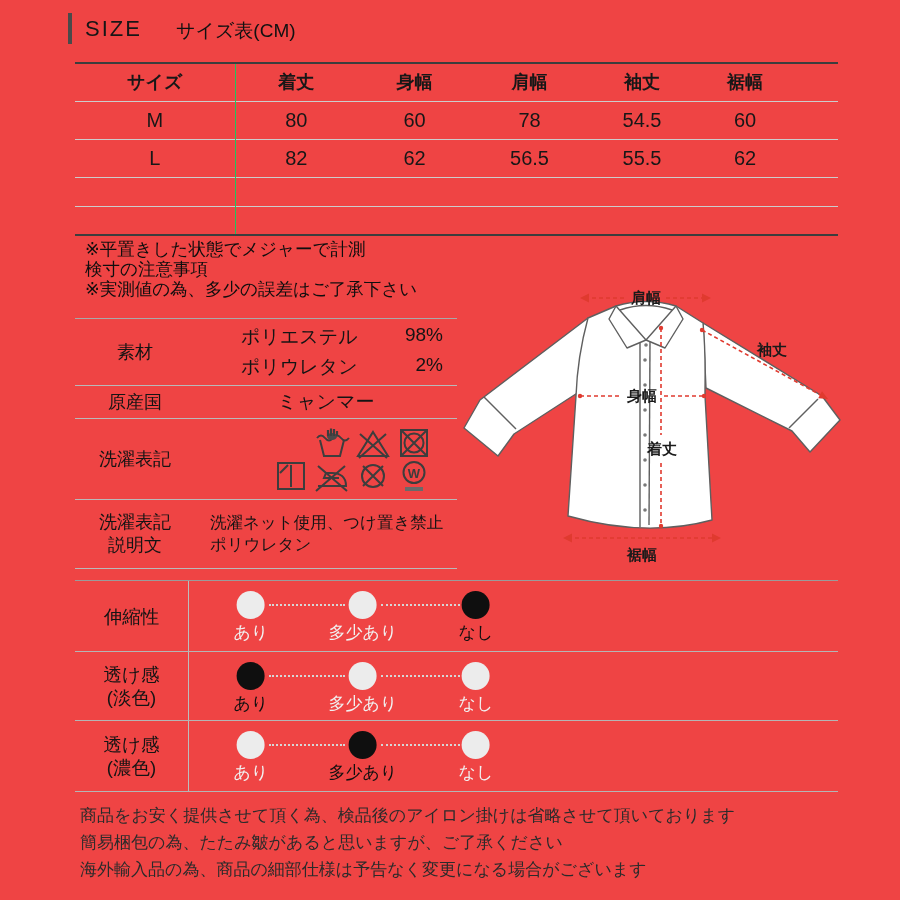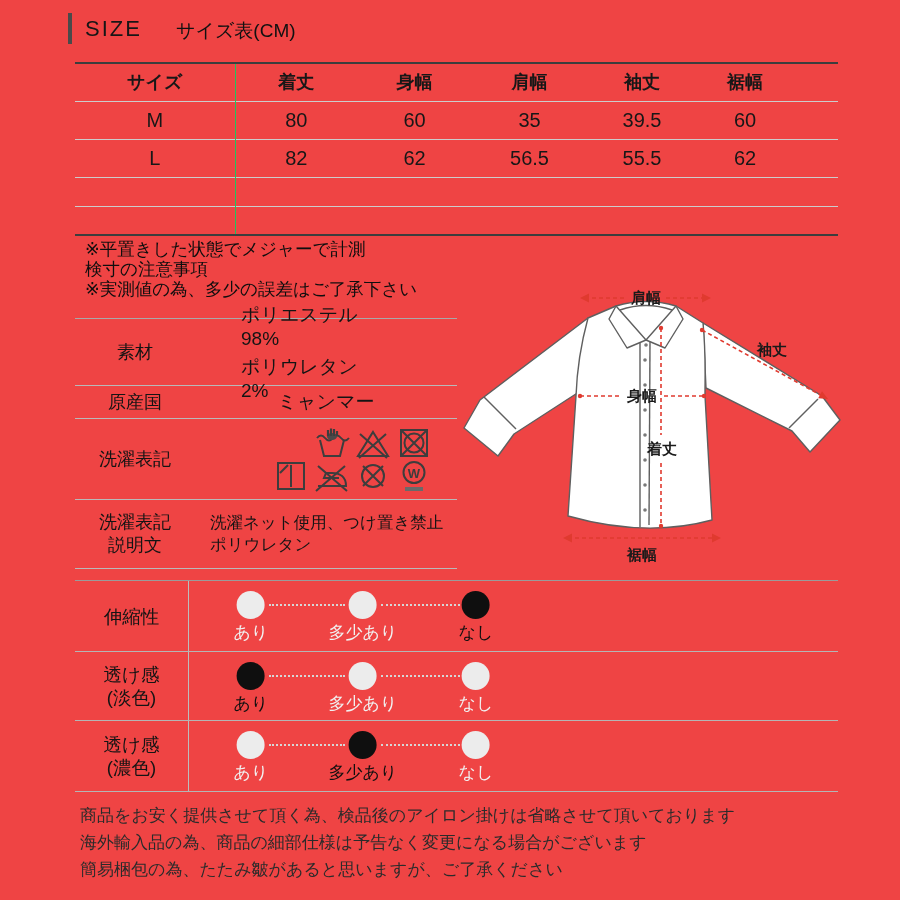--- a/index.html
+++ b/index.html
@@ -24,21 +24,21 @@
 
   
   .notes{position:absolute;left:85px;top:239px;font-size:17.5px;line-height:20px;color:#0e0e0e;}
 
   
   .info{position:absolute;left:75px;top:318px;width:382px;border-top:1px solid #a8a8a8;}
   .info-row{display:flex;border-bottom:1px solid #b9b9b9;align-items:center;}
   .info-label{width:120px;text-align:center;font-size:18px;color:#141414;line-height:23px;}
   .info-content{flex:1;}
   .r-material{height:66px;}
-  .mat-line{display:flex;justify-content:space-between;font-size:19px;padding:2px 14px 2px 46px;color:#141414;flex-direction:column;}
+  .mat-line{display:flex;justify-content:space-between;font-size:19px;padding:2px 14px 2px 46px;color:#141414;}
   .r-origin{height:32px;}
   .origin-val{text-align:center;font-size:19px;color:#141414;}
   .r-care{height:80px;}
   .care-icons{display:flex;flex-direction:column;align-items:flex-end;padding-right:24px;}
   .care-icons .irow{display:flex;}
   .care-icons .irow+.irow{margin-top:-3px;}
   .care-icons svg{display:block;margin-left:3px;}
   .r-caretext{height:68px;}
   .caretext{padding-left:15px;font-size:16.5px;color:#141414;}
   .caretext .l1{}
@@ -92,22 +92,22 @@
       <th>身幅</th>
       <th>肩幅</th>
       <th>袖丈</th>
       <th>裾幅</th>
       <th></th>
     </tr>
     <tr class="drow">
       <td>M</td>
       <td>80</td>
       <td>60</td>
-      <td>35</td>
-      <td>39.5</td>
+      <td>78</td>
+      <td>54.5</td>
       <td>60</td>
       <td></td>
     </tr>
     <tr class="drow">
       <td>L</td>
       <td>82</td>
       <td>62</td>
       <td>56.5</td>
       <td>55.5</td>
       <td>62</td>
@@ -314,17 +314,17 @@
         <span class="opt" style="left:287px">
           <span class="dot"></span>
           <span class="opt-lbl">なし</span>
         </span>
       </div>
     </div>
   </div>
 
   <div class="footer">
     <div>商品をお安く提供させて頂く為、検品後のアイロン掛けは省略させて頂いております</div>
+    <div>簡易梱包の為、たたみ皺があると思いますが、ご了承ください</div>
     <div>海外輸入品の為、商品の細部仕様は予告なく変更になる場合がございます</div>
-    <div>簡易梱包の為、たたみ皺があると思いますが、ご了承ください</div>
   </div>
 
 </div>
 
 </body></html>

